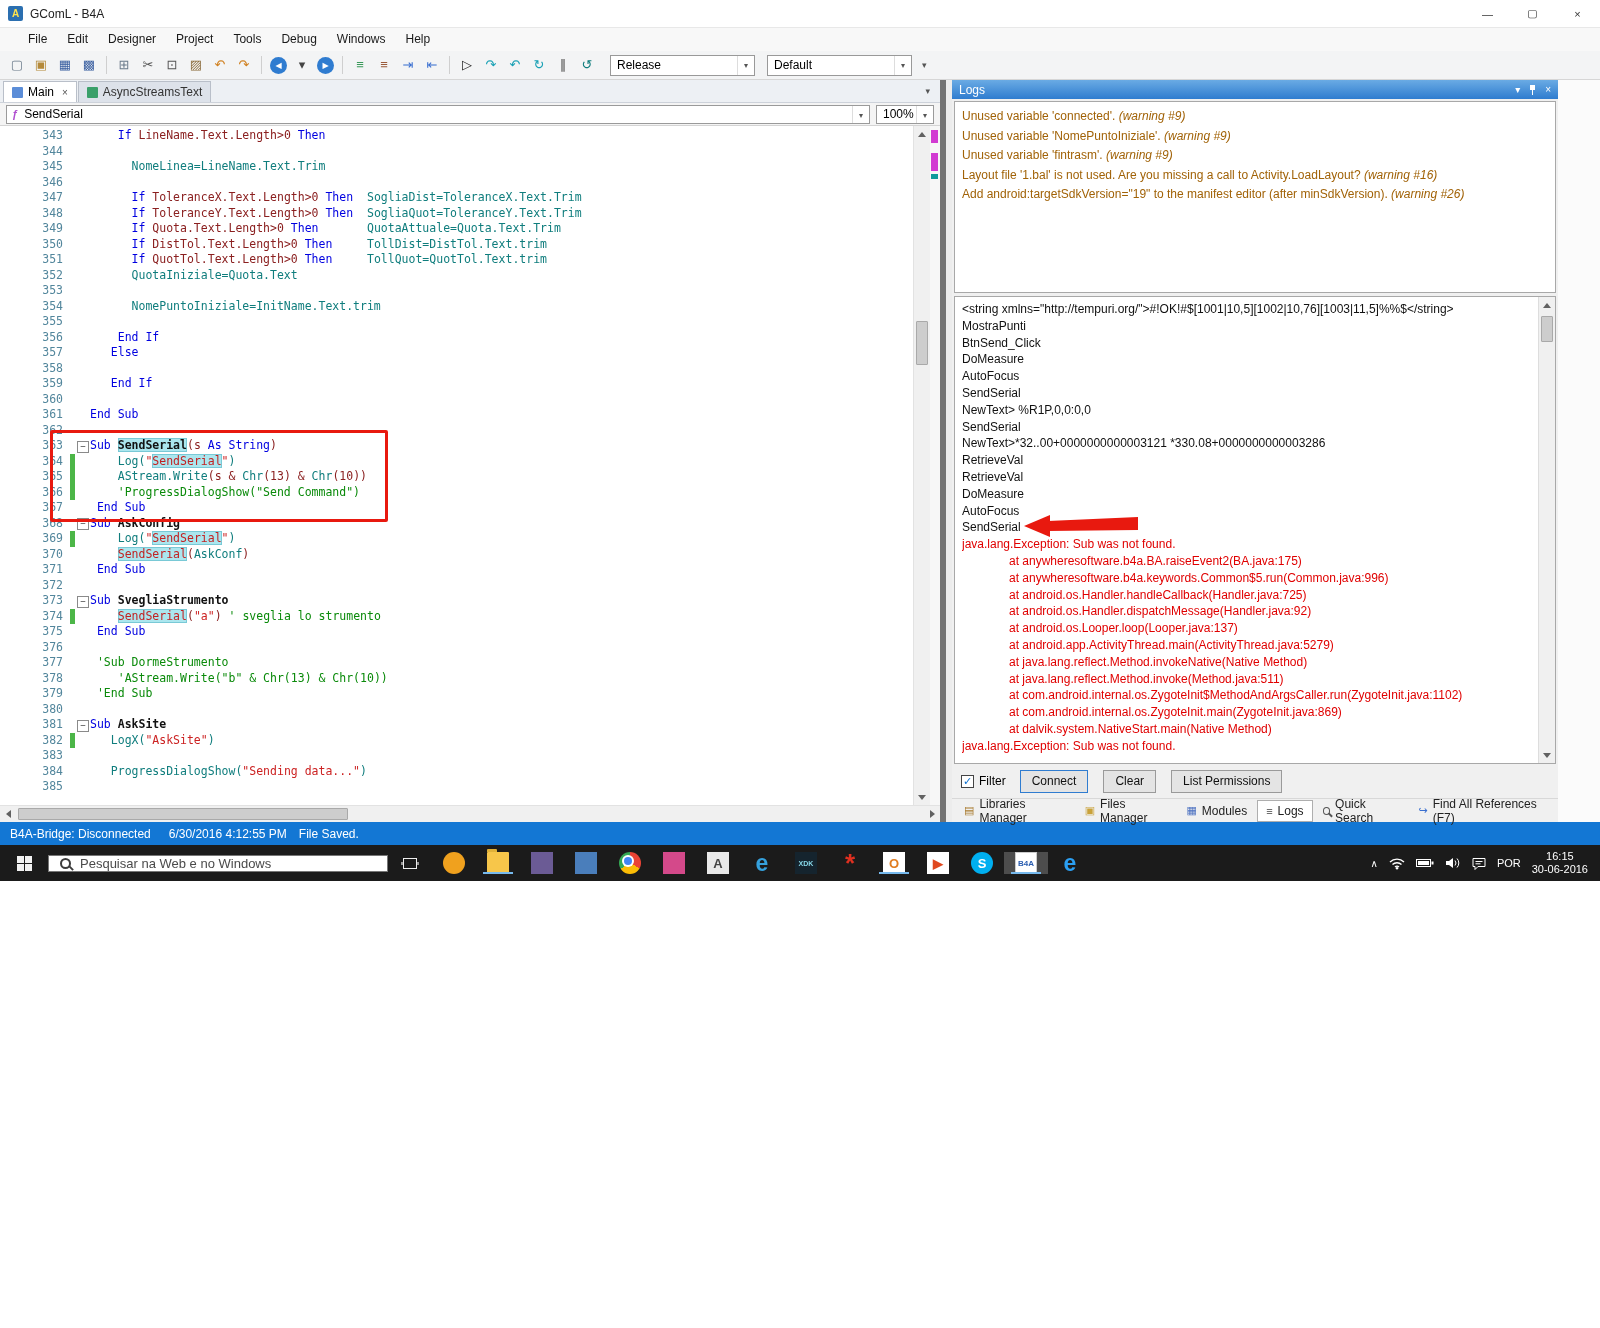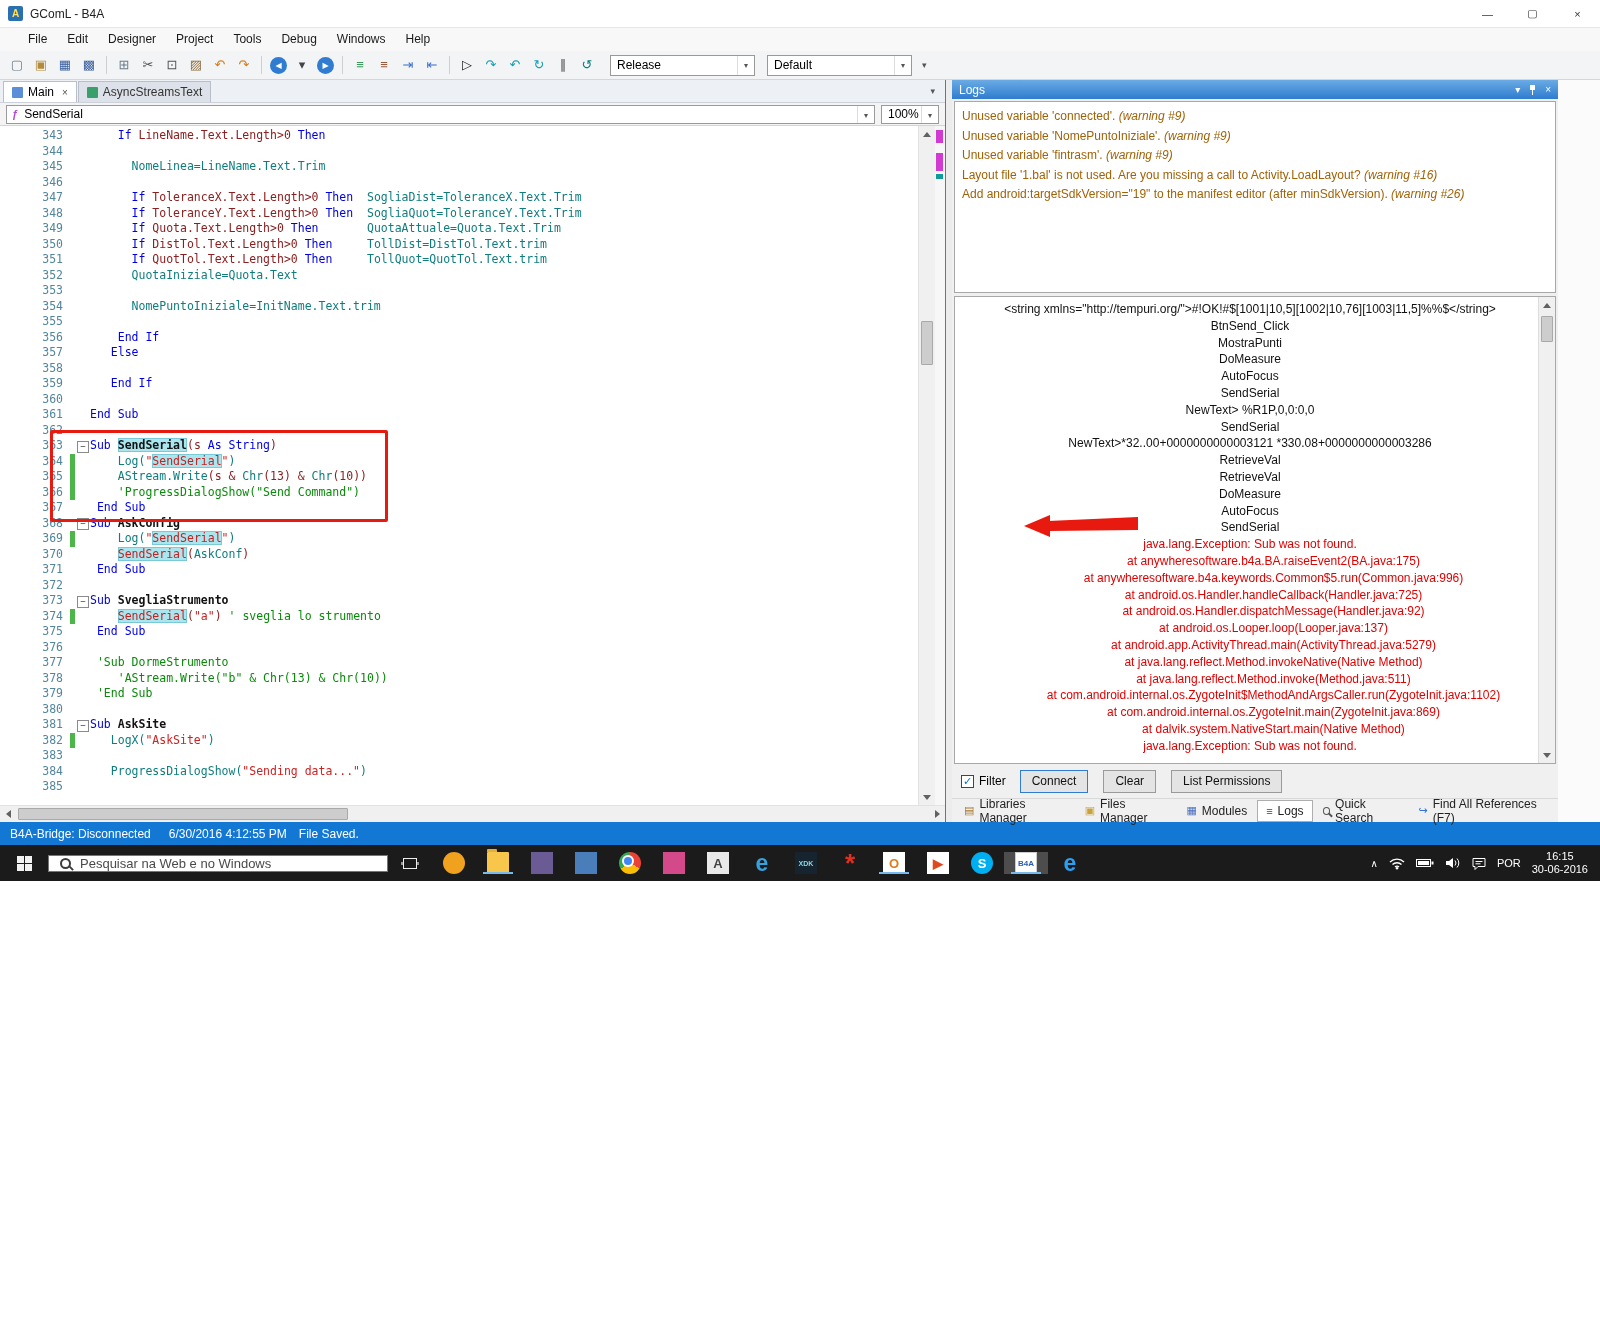--- a/index.html
+++ b/index.html
@@ -20,21 +20,21 @@
   .toolbar { height: 29px; background: #f3f4f5; border-bottom: 1px solid #d6d6d6; display: flex; align-items: center; padding-left: 6px; gap: 2px; }
   .tb-icon { width: 22px; height: 22px; line-height: 22px; text-align: center; font-size: 13px; }
   .tb-circle { width: 17px; height: 17px; border-radius: 50%; color: #fff !important; font-size: 8px; line-height: 17px; margin: 0 2px; }
   .tb-sep { width: 1px; height: 18px; background: #cfcfcf; margin: 0 4px; }
   .tb-combo { width: 145px; height: 21px; background: #fff; border: 1px solid #999; display: flex; align-items: center; font-size: 12px; padding-left: 6px; margin-left: 10px; }
   .combo-arrow { margin-left: auto; width: 17px; text-align: center; font-size: 8px; color: #555; border-left: 1px solid #ddd; align-self: stretch; line-height: 19px; }
   .tb-overflow { margin-left: 8px; font-size: 9px; color: #555; }
 
   
   .workspace { flex: 1; display: flex; background: #fbfbfb; position: relative; min-height: 0; }
-  .editor-pane { width: 946px; display: flex; flex-direction: column; background: #ec4899; border-right: 1px solid #737373; }
+  .editor-pane { width: 946px; display: flex; flex-direction: column; background: #ec4899; border-right: 6px solid #737373; }
 
   .doc-tabs { height: 23px; background: #edf0f4; display: flex; align-items: flex-end; border-bottom: 1px solid #cdd2da; }
   .tabs-list { display: flex; align-items: flex-end; padding-left: 3px; }
   .doc-tab { display: flex; align-items: center; gap: 5px; height: 21px; padding: 0 8px; font-size: 12px; color: #333; background: #dde2ea; border: 1px solid #b9bfc9; border-bottom: none; margin-right: 1px; }
   .doc-tab.active { background: #fff; color: #000; }
   .tab-ic { width: 11px; height: 11px; display: inline-block; border-radius: 1px; }
   .tab-close { font-size: 10px; color: #555; margin-left: 3px; }
   .tabs-overflow { margin-left: auto; margin-right: 10px; font-size: 9px; color: #555; align-self: center; }
 
   .navbar { height: 23px; background: #f4f4f4; border-bottom: 1px solid #d4d4d4; display: flex; align-items: center; gap: 6px; padding: 0 6px; }
@@ -82,21 +82,21 @@
   .logs-pane { width: 606px; display: flex; flex-direction: column; background: #f0f0f0; min-height: 0; }
   .logs-header { height: 19px; background: linear-gradient(#6aabe4, #2f7ccf); color: #fff; display: flex; align-items: center; padding: 0 7px; font-size: 12px; }
   .hdr-icons { margin-left: auto; display: flex; align-items: center; gap: 8px; font-size: 10px; }
   .pin-icon { display: inline-block; width: 9px; height: 10px; position: relative; }
   .pin-icon::before { content: ""; position: absolute; left: 2px; top: 0; width: 5px; height: 5px; background: #fff; }
   .pin-icon::after { content: ""; position: absolute; left: 4px; top: 5px; width: 1px; height: 5px; background: #fff; }
   .warnings-box { height: 192px; background: #fff; border: 1px solid #a8a8a8; margin: 2px 2px 0 2px; padding: 5px 7px; overflow: hidden; }
   .warn-line { font-size: 12px; line-height: 19.5px; color: #a16207; white-space: nowrap; overflow: hidden; }
   .warn-suffix { font-style: italic; }
   .logs-box-wrap { flex: 1; display: flex; margin: 3px 2px 0 2px; border: 1px solid #a8a8a8; background: #fff; min-height: 0; }
-  .logs-box { flex: 1; padding: 4px 0 12px 7px; overflow: hidden; text-align: center; }
+  .logs-box { flex: 1; padding: 4px 0 12px 7px; overflow: hidden; }
   .log-line { font-size: 12px; line-height: 16.8px; color: #111; white-space: nowrap; overflow: hidden; }
   .log-line.red { color: #e00000; }
   .log-line.at { padding-left: 47px; }
   .logs-scroll { width: 17px; flex: none; background: #f0f0f0; border-left: 1px solid #ddd; position: relative; }
 
   .filter-row { height: 34px; display: flex; align-items: center; padding: 0 9px; gap: 14px; }
   .filter-wrap { display: flex; align-items: center; gap: 5px; font-size: 12px; }
   .cbx { width: 13px; height: 13px; background: #fff; border: 1px solid #444; display: inline-flex; align-items: center; justify-content: center; font-size: 11px; color: #0a6fd0; }
   .logs-buttons { display: flex; gap: 15px; }
   .btn { height: 23px; padding: 0 11px; background: #e4e4e4; border: 1px solid #9a9a9a; font-size: 12px; font-family: "Liberation Sans", sans-serif; color: #111; }
@@ -334,22 +334,22 @@
         <div class="warnings-box">
             <div class="warn-line"><span class="warn-text">Unused variable 'connected'. </span><span class="warn-suffix">(warning #9)</span></div>
             <div class="warn-line"><span class="warn-text">Unused variable 'NomePuntoIniziale'. </span><span class="warn-suffix">(warning #9)</span></div>
             <div class="warn-line"><span class="warn-text">Unused variable 'fintrasm'. </span><span class="warn-suffix">(warning #9)</span></div>
             <div class="warn-line"><span class="warn-text">Layout file '1.bal' is not used. Are you missing a call to Activity.LoadLayout? </span><span class="warn-suffix">(warning #16)</span></div>
             <div class="warn-line"><span class="warn-text">Add android:targetSdkVersion="19" to the manifest editor (after minSdkVersion). </span><span class="warn-suffix">(warning #26)</span></div>
           </div>
         <div class="logs-box-wrap">
           <div class="logs-box">
               <div class="log-line">&lt;string xmlns="http://tempuri.org/"&gt;#!OK!#$[1001|10,5][1002|10,76][1003|11,5]%%$&lt;/string&gt;</div>
+              <div class="log-line">MostraPunti</div>
               <div class="log-line">BtnSend_Click</div>
-              <div class="log-line">MostraPunti</div>
               <div class="log-line">DoMeasure</div>
               <div class="log-line">AutoFocus</div>
               <div class="log-line">SendSerial</div>
               <div class="log-line">NewText&gt; %R1P,0,0:0,0</div>
               <div class="log-line">SendSerial</div>
               <div class="log-line">NewText&gt;*32..00+0000000000003121 *330.08+0000000000003286</div>
               <div class="log-line">RetrieveVal</div>
               <div class="log-line">RetrieveVal</div>
               <div class="log-line">DoMeasure</div>
               <div class="log-line">AutoFocus</div>

